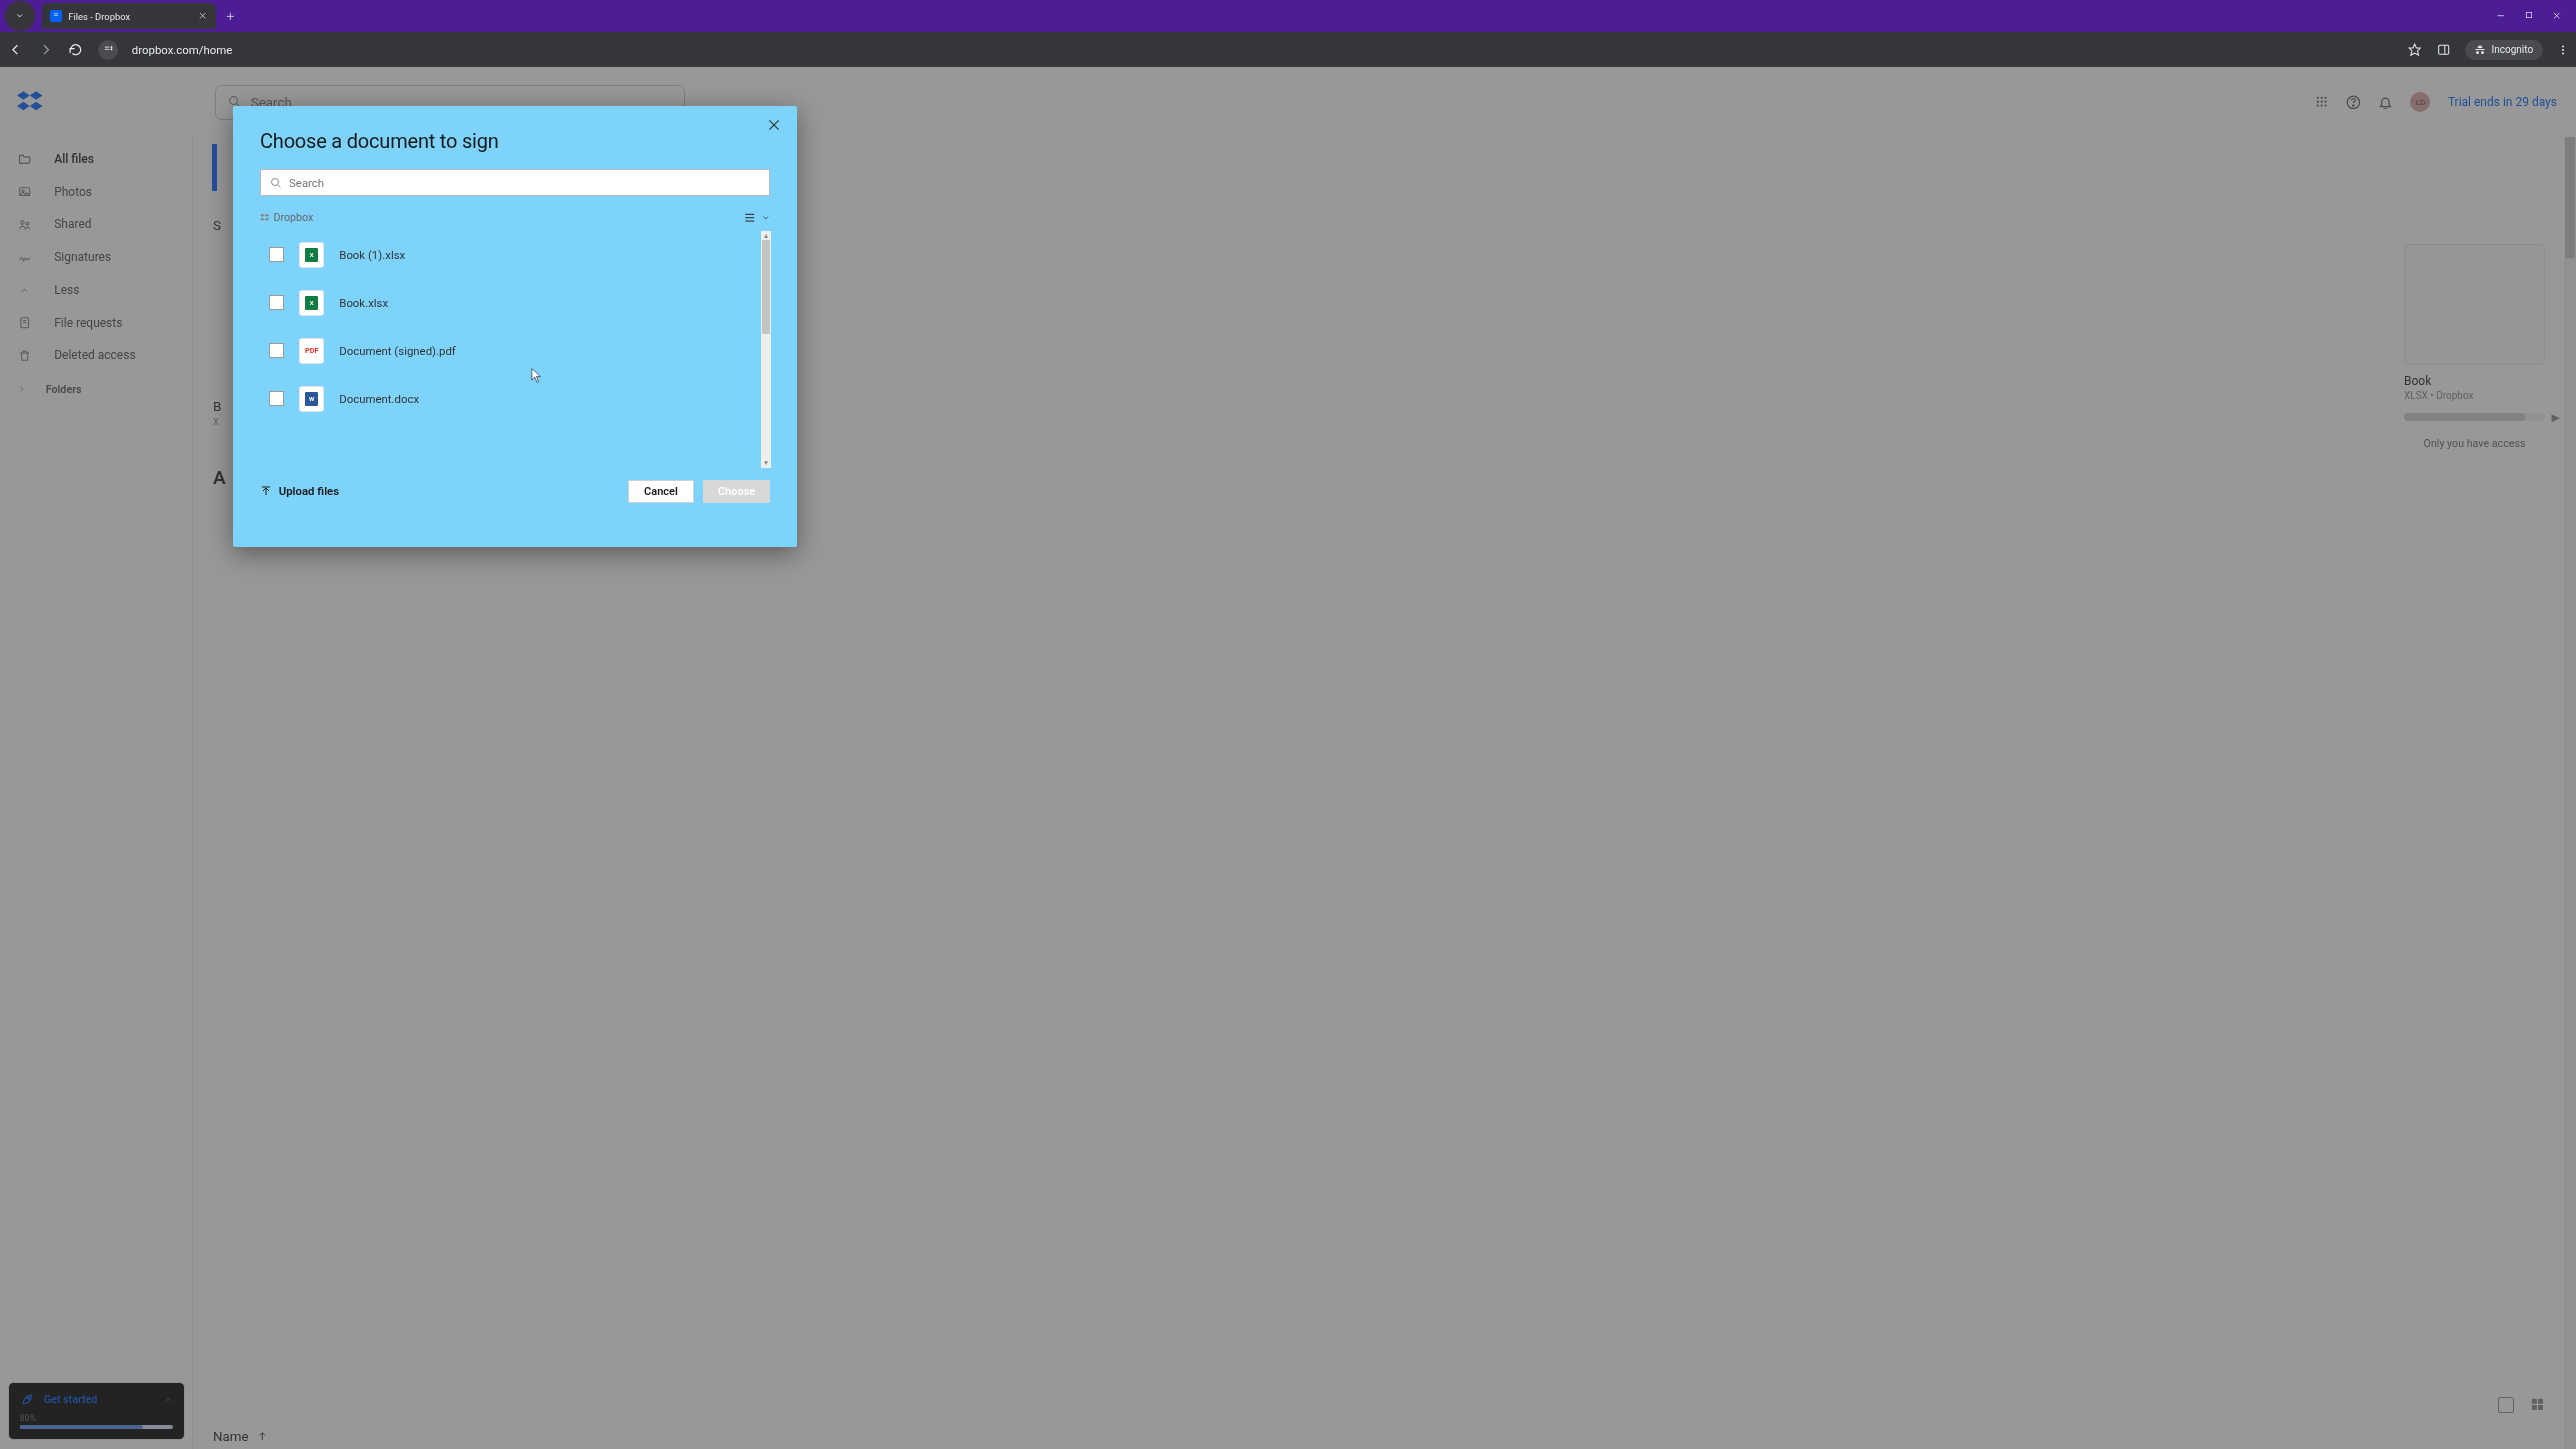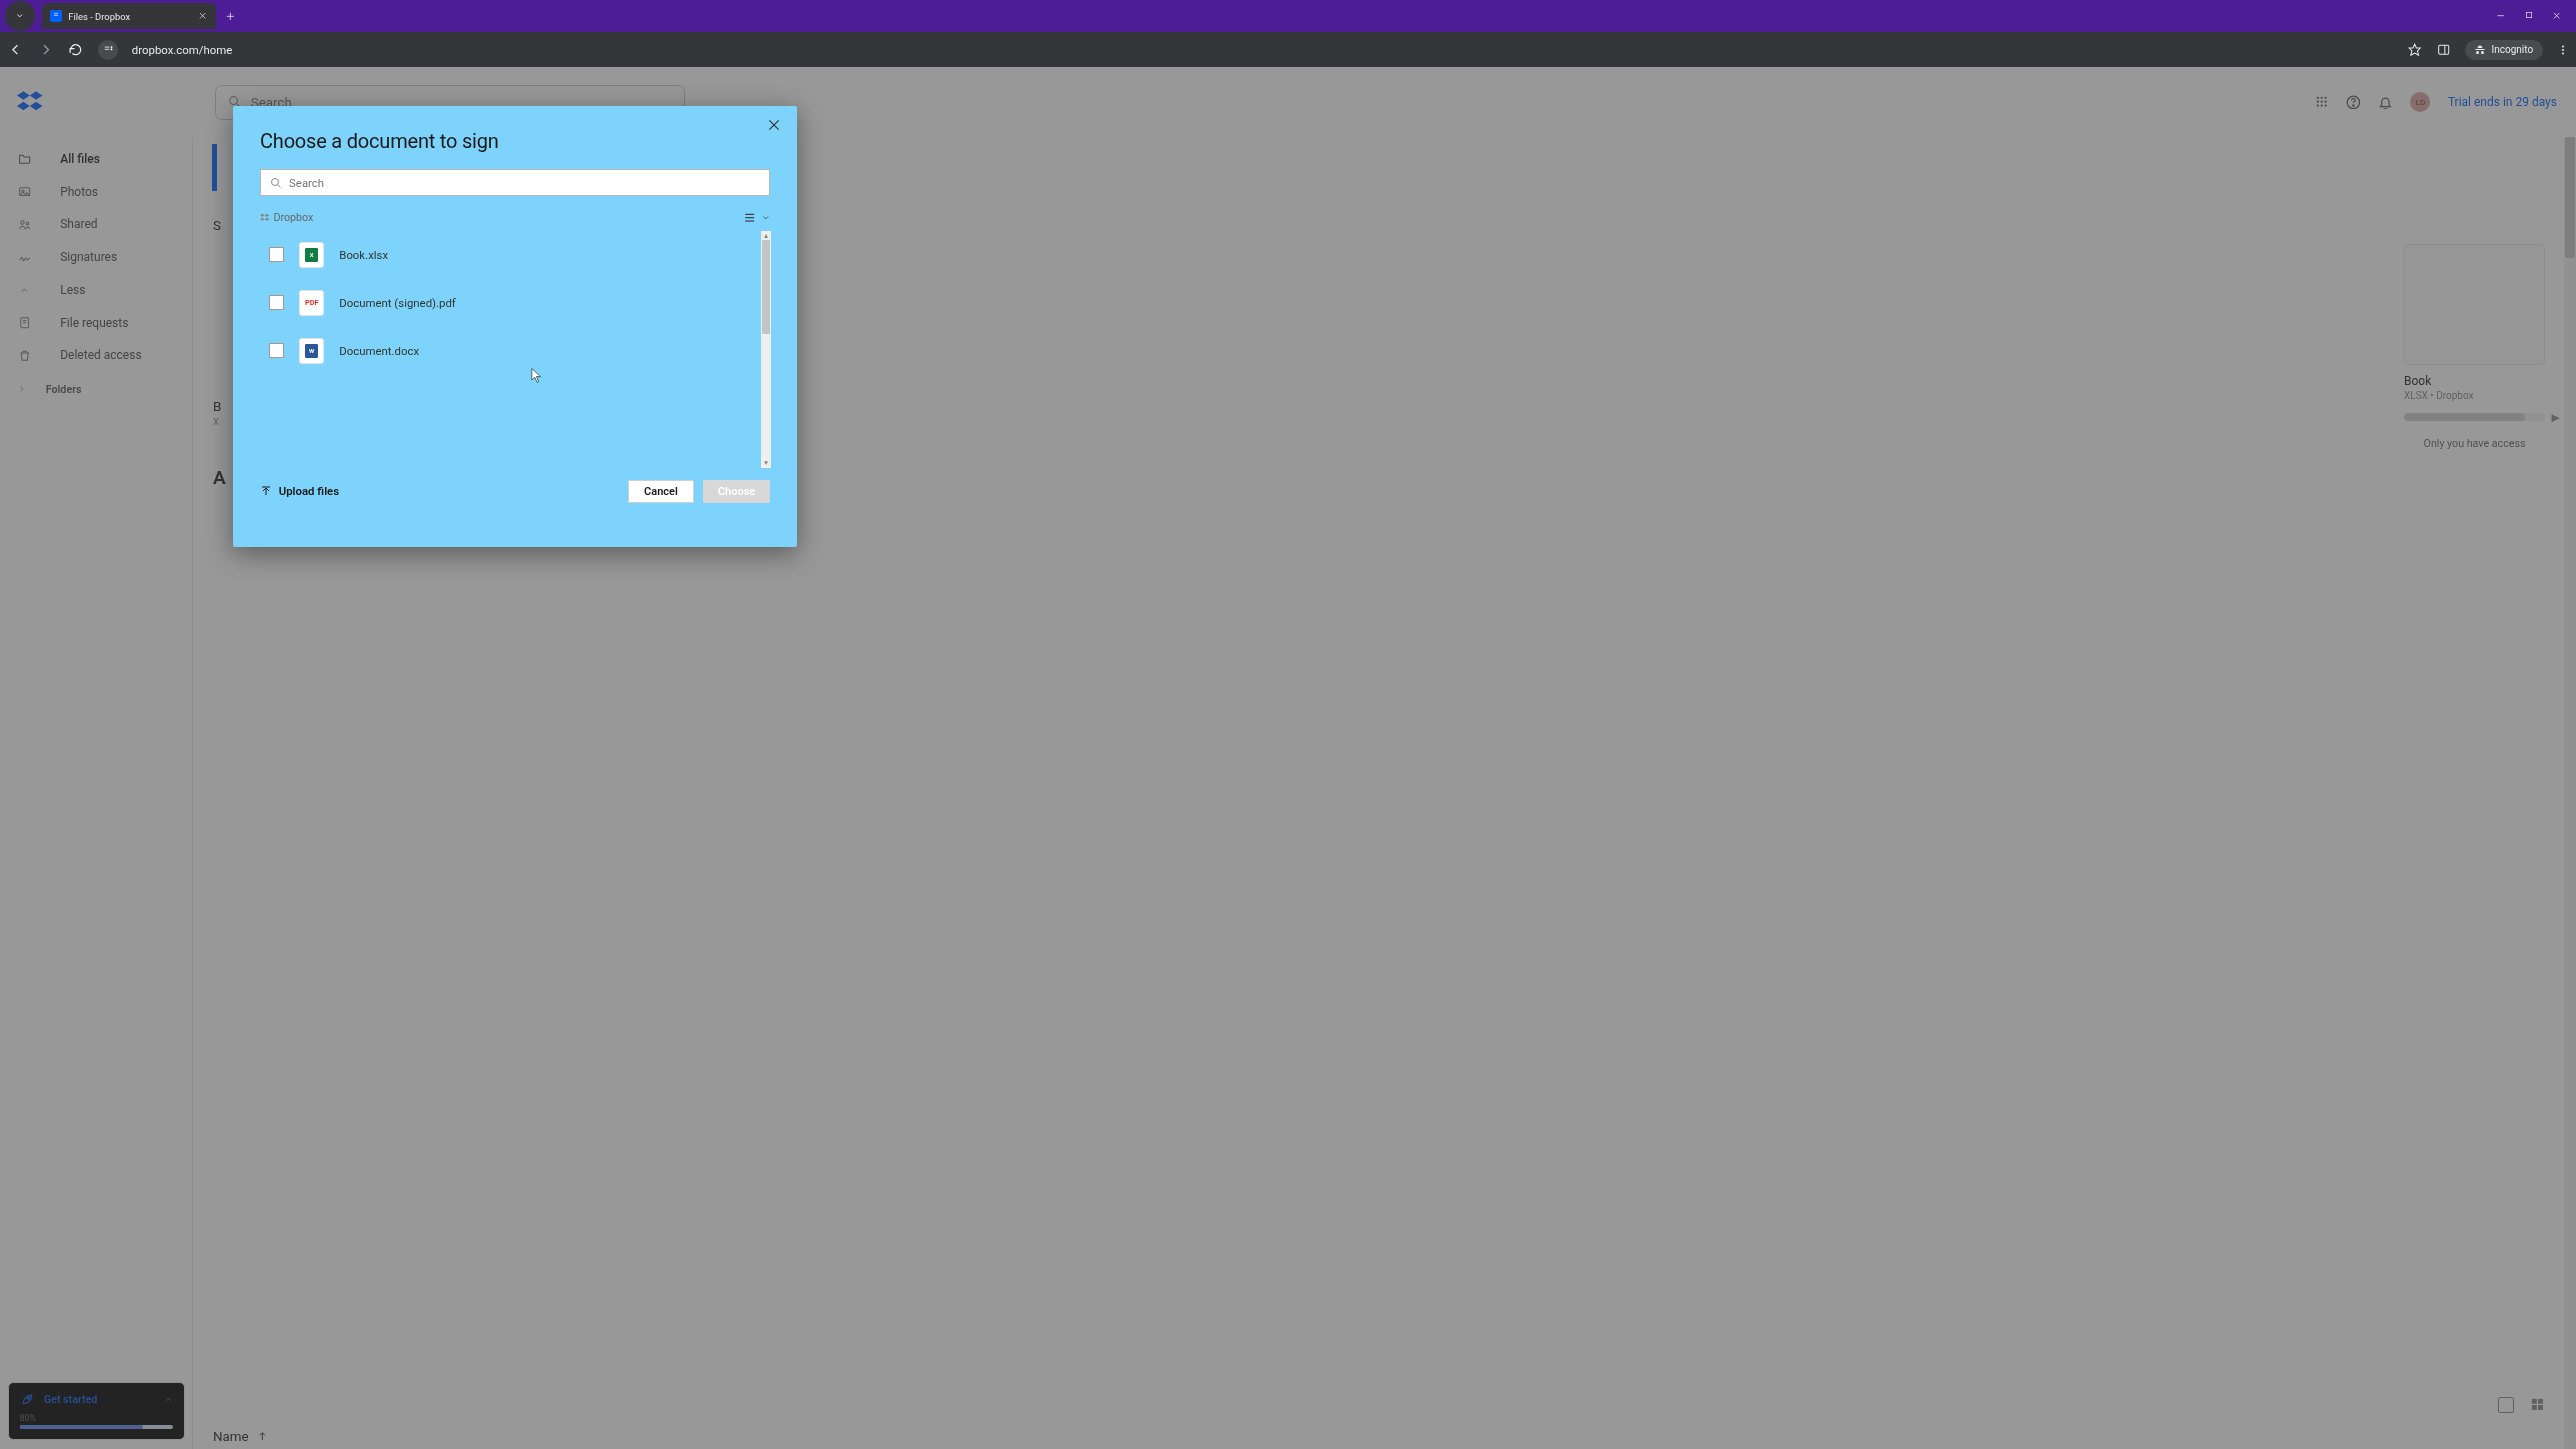--- a/index.html
+++ b/index.html
@@ -36,21 +36,21 @@
 .db-logo { width: 195px; display: flex; align-items: center; padding-left: 17.4px; }
 .db-logo svg { width: 25.5px; height: 25.5px; }
 .db-search { margin-left: 20px; width: 470px; height: 35px; border: 0.7px solid #c7c7c7; border-radius: 6.7px; display: flex; align-items: center; padding: 0 12px; gap: 9.4px; background: #fff; }
 .db-search input { border: none; outline: none; font-size: 13.4px; flex: 1; color: #555; }
 .db-header-right { position: absolute; right: 19px; display: flex; align-items: center; gap: 17.4px; }
 .db-header-right .icon-btn { color: #555; }
 .avatar { width: 20px; height: 20px; border-radius: 50%; background: #d9a3a3; display: flex; align-items: center; justify-content: center; font-size: 8px; color: #6b2d2d; }
 .trial-text { color: #0061fe; font-size: 12px; }
 
 .sidebar { position: absolute; top: 70px; left: 0; bottom: 0; width: 193px; border-right: 0.7px solid #e6e6e6; background: #fff; padding-top: 5.4px; }
-.sidebar-item { display: flex; align-items: center; gap: 28px; padding: 9.4px 17.4px; font-size: 12px; color: #4a4a4a; }
+.sidebar-item { display: flex; align-items: center; gap: 22px; padding: 9.4px 17.4px; font-size: 12px; color: #4a4a4a; }
 .sidebar-item.active { color: #1a1a1a; font-weight: 500; }
 .sidebar-item .sicon { width: 14.8px; display: flex; justify-content: center; color: #555; }
 .sb-folders { display: flex; align-items: center; gap: 19px; padding: 10.7px 17.4px; font-size: 10.7px; color: #555; font-weight: 600; }
 
 .get-started-card { position: absolute; left: 8px; right: 7px; bottom: 9.4px; background: #000000; border: 0.7px solid #eee; border-radius: 5.4px; padding: 9.4px 10.7px; }
 .gs-row { display: flex; align-items: center; gap: 9.4px; }
 .gs-title { color: #0061fe; font-size: 10.7px; flex: 1; font-weight: 500; }
 .gs-pct { font-size: 8.7px; color: #666; margin-top: 5.4px; }
 .gs-bar { height: 4px; background: #d7e4ff; border-radius: 2px; margin-top: 2.7px; position: relative; }
 .gs-bar-fill { position: absolute; left: 0; top: 0; bottom: 0; width: 80%; background: #5b8def; border-radius: 2px; }
@@ -463,20 +463,27 @@
         </div>
       </div>
 
       <div class="file-list-wrap">
         <div class="file-list">
           <div class="file-row">
             <span class="file-check"></span>
             <span class="file-icon xlsx">
                 <span class="badge x">X</span>
               </span>
+            <span class="file-name">Book (1).xlsx</span>
+          </div>
+          <div class="file-row">
+            <span class="file-check"></span>
+            <span class="file-icon xlsx">
+                <span class="badge x">X</span>
+              </span>
             <span class="file-name">Book.xlsx</span>
           </div>
           <div class="file-row">
             <span class="file-check"></span>
             <span class="file-icon pdf">PDF</span>
             <span class="file-name">Document (signed).pdf</span>
           </div>
           <div class="file-row">
             <span class="file-check"></span>
             <span class="file-icon docx">

